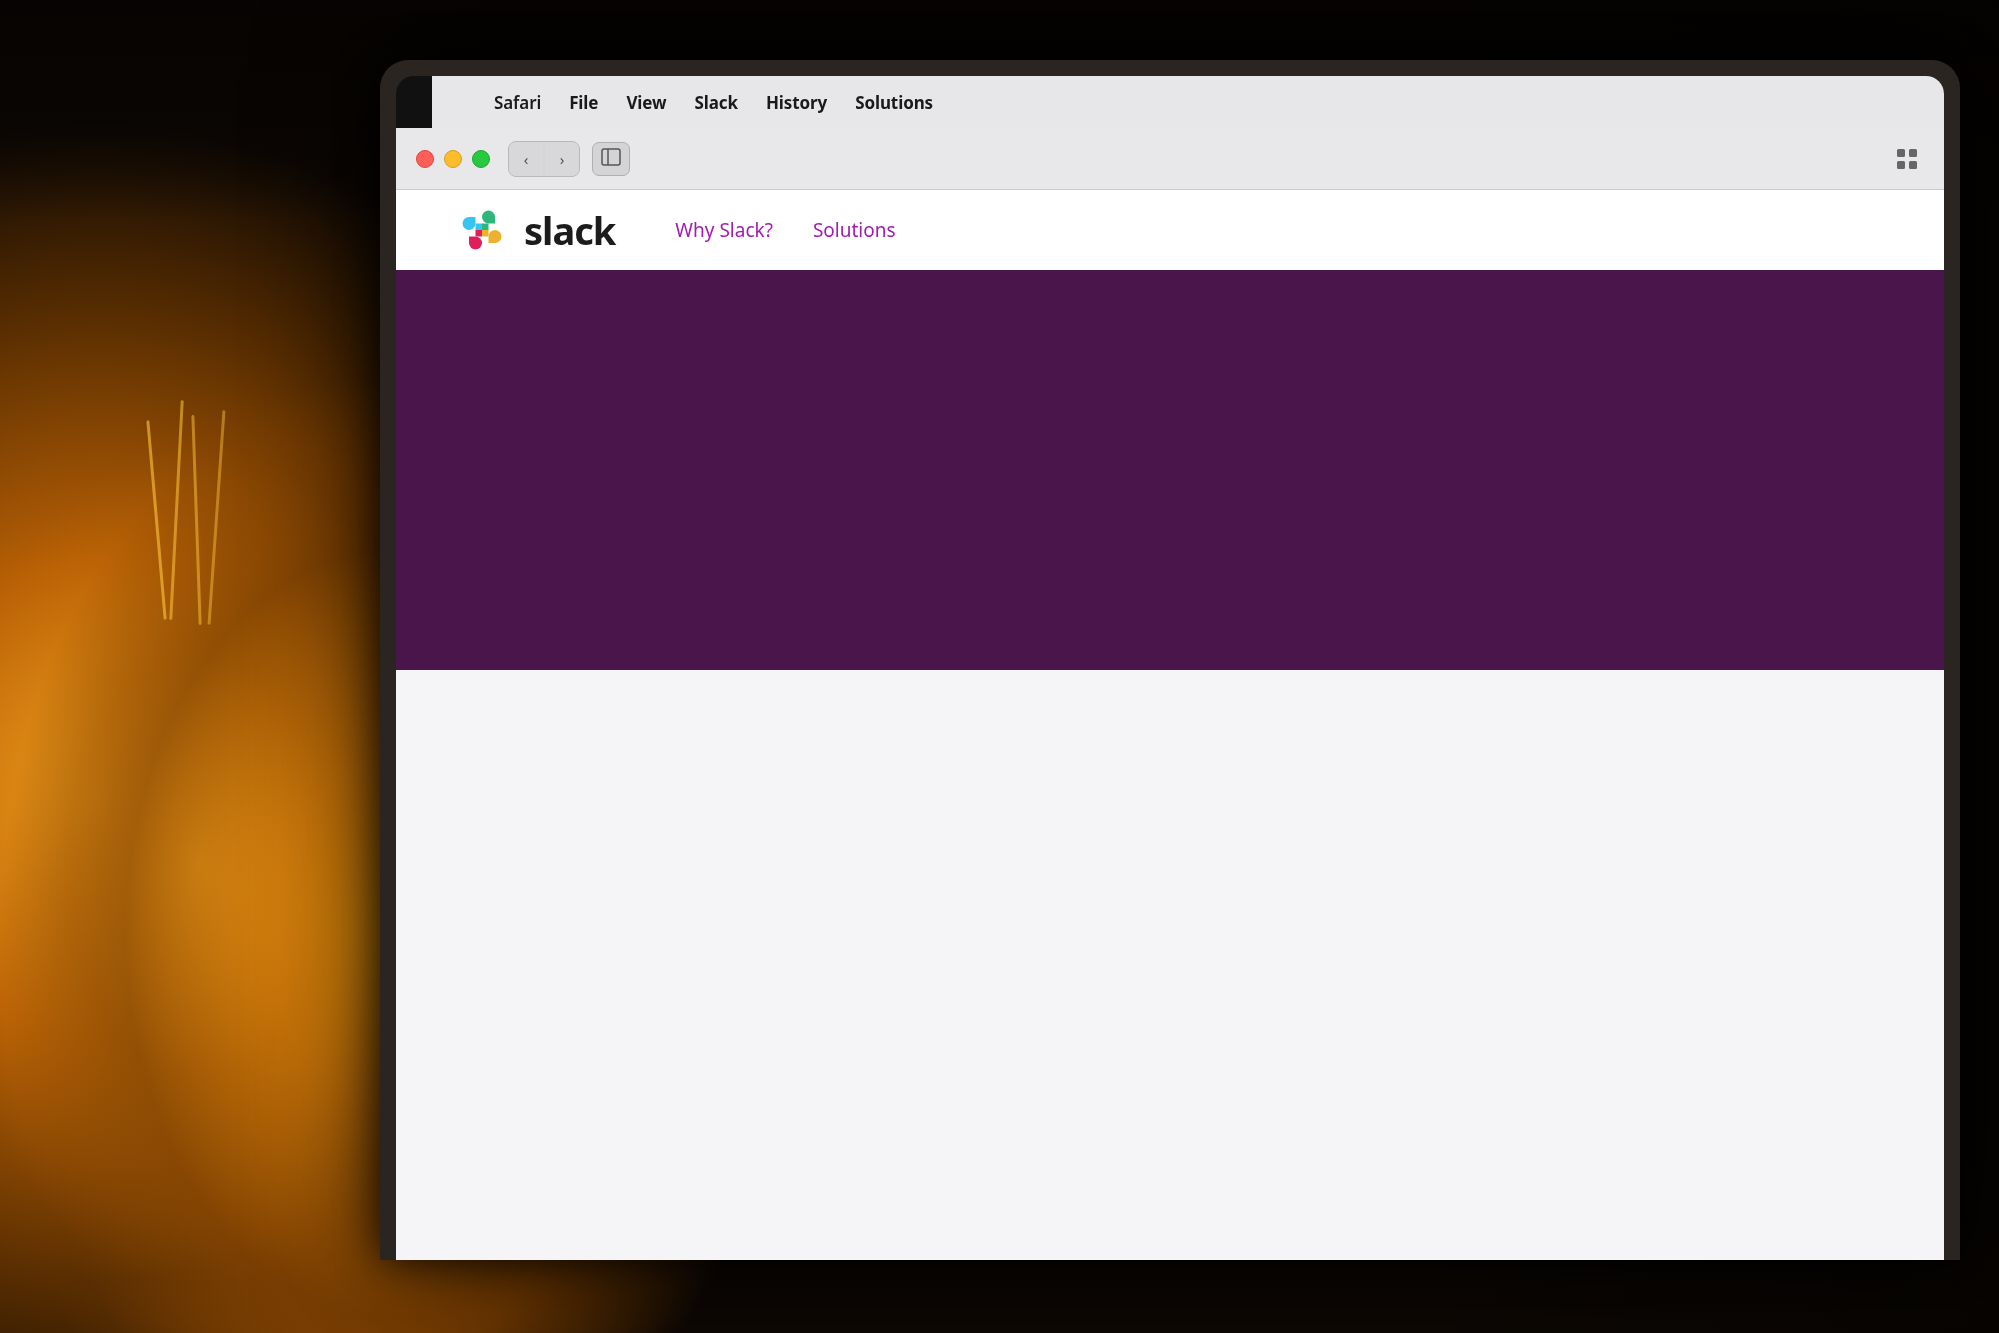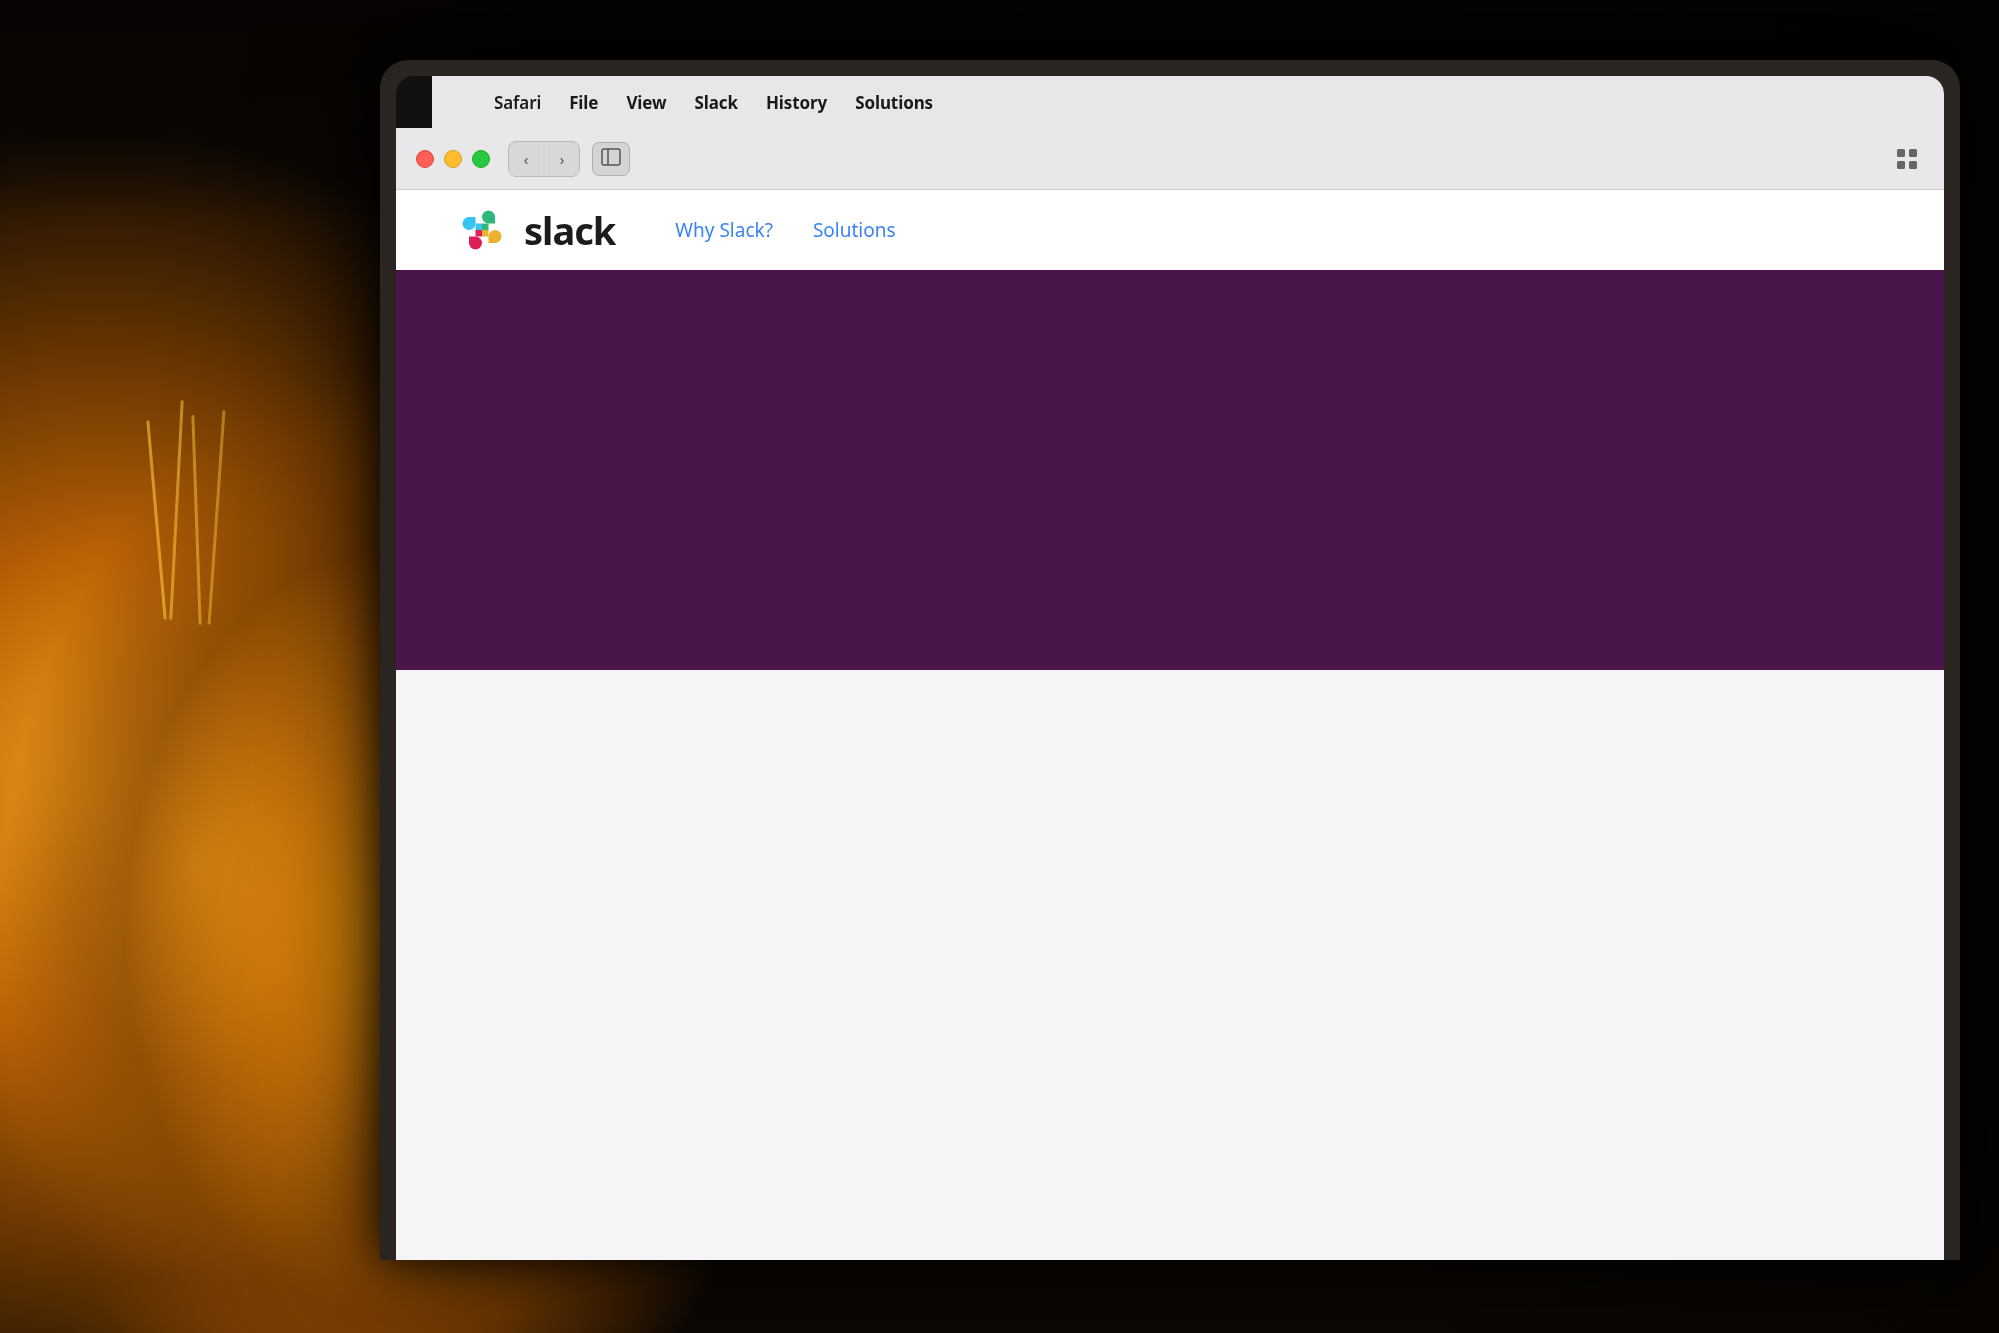--- a/index.html
+++ b/index.html
@@ -231,21 +231,21 @@
 
     .slack-wordmark {
       font-size: 38px;
       font-weight: 700;
       color: #1d1c1d;
       letter-spacing: -1px;
     }
 
     .slack-nav-item {
       font-size: 19px;
-      color: #3b82f6;
+      color: #a21caf;
       font-weight: 400;
       cursor: default;
       white-space: nowrap;
     }
 
     
     .slack-hero {
       height: 400px;
       background: #4a154b;
     }

